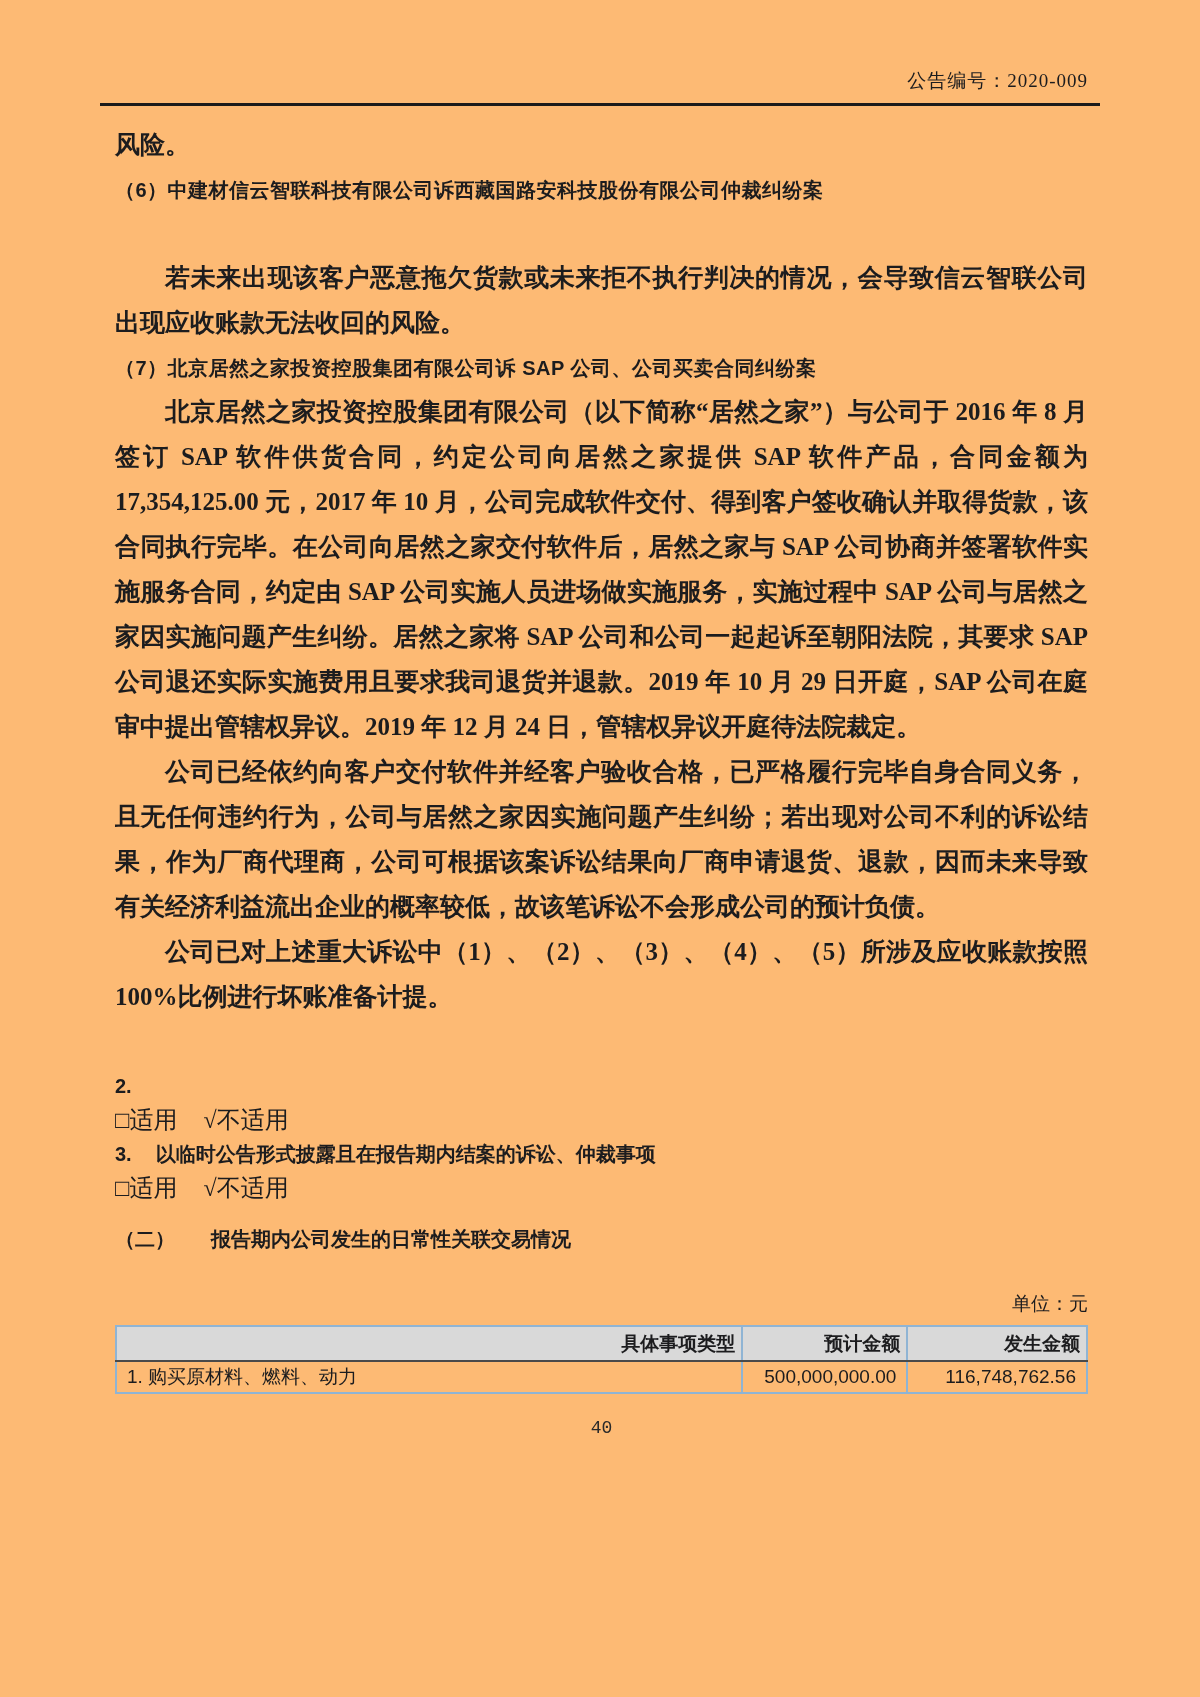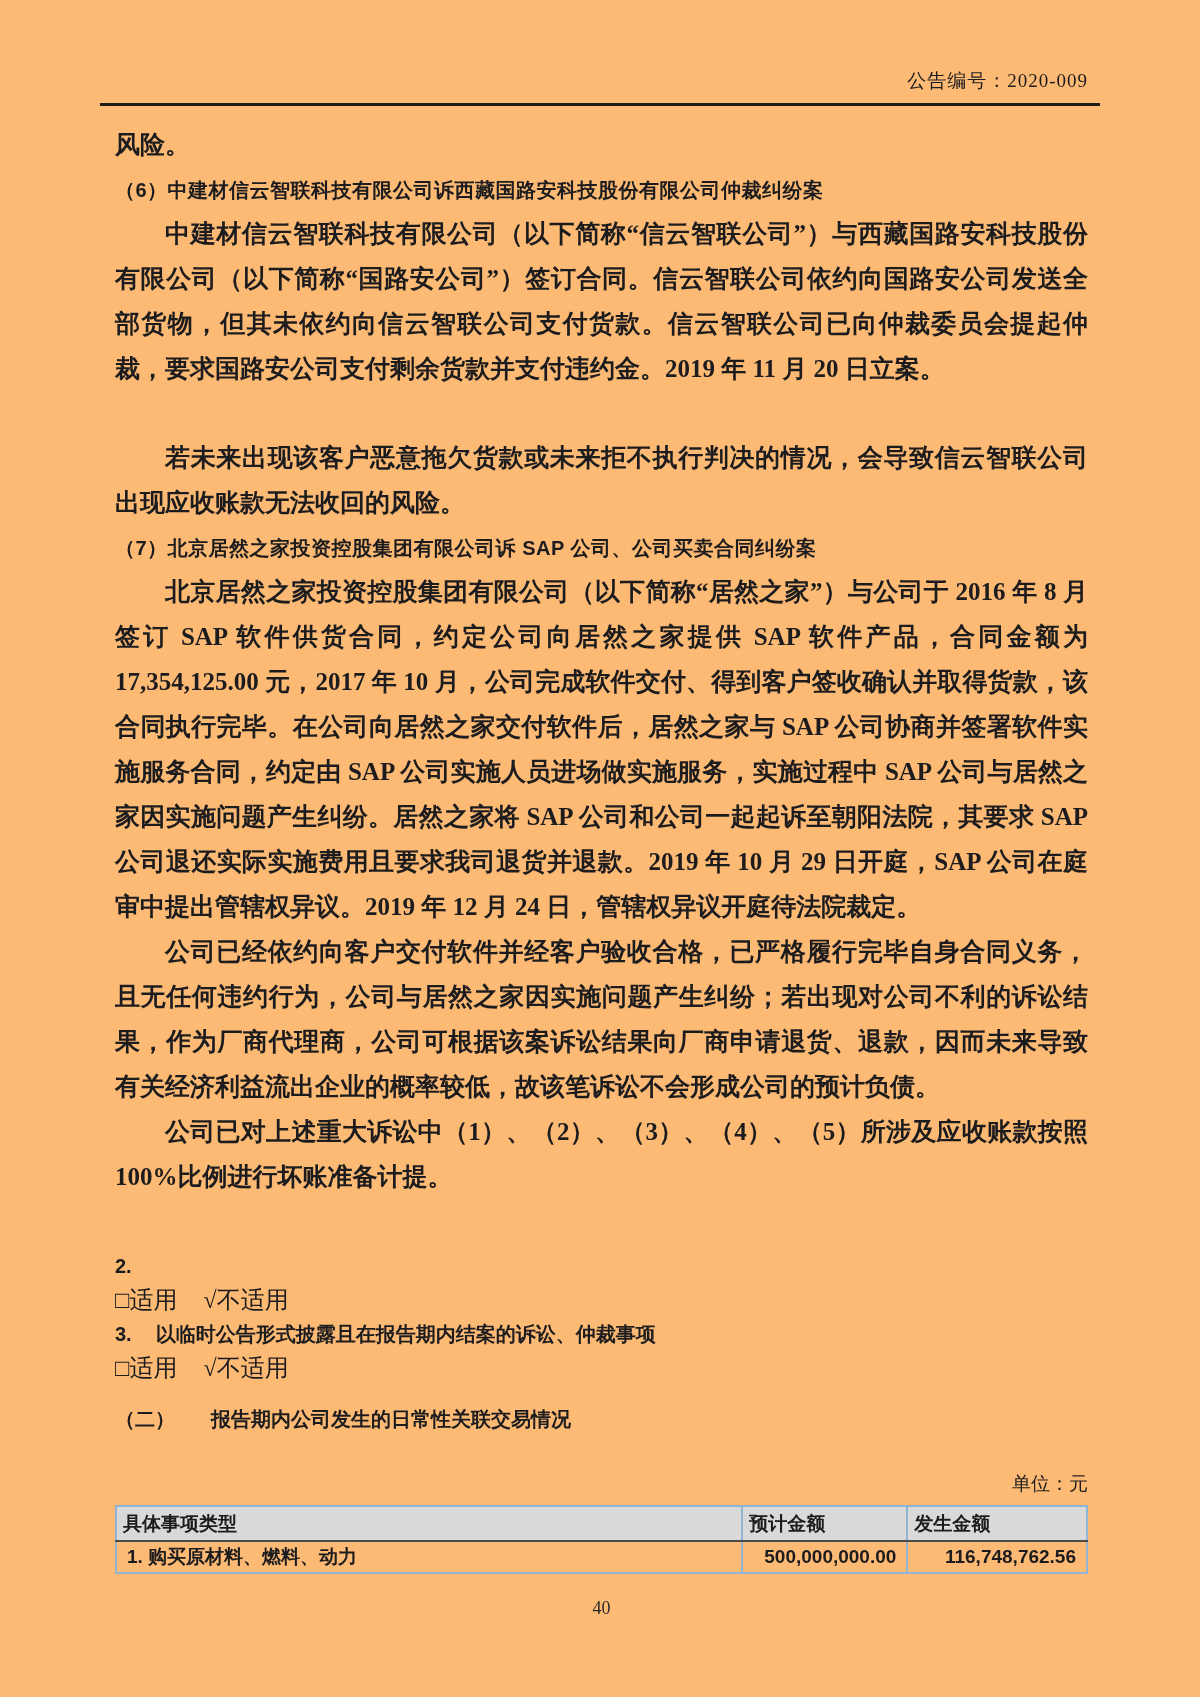--- a/index.html
+++ b/index.html
@@ -97,61 +97,59 @@
     table-layout: fixed;
     font-family: "Liberation Sans", "DejaVu Sans", sans-serif;
     font-size: 19px;
   }
   table.rel-table col.c1 { width: 64.5%; }
   table.rel-table col.c2 { width: 17%; }
   table.rel-table col.c3 { width: 18.5%; }
   table.rel-table th {
     background: #d9d9d9;
     font-weight: bold;
-    text-align: left;
+    text-align: right;
     height: 35px;
     border-left: 2px solid #8fb4d4;
     border-right: 2px solid #8fb4d4;
     border-top: 2px solid #8fb4d4;
     border-bottom: 2px solid #4a4a4a;
     padding: 2px 6px;
   }
   table.rel-table td {
     height: 26px;
     border-left: 2px solid #8fb4d4;
     border-right: 2px solid #8fb4d4;
     border-bottom: 2px solid #8fb4d4;
     padding: 2px 10px;
-    font-weight: bold;
   }
   td.cell-type { text-align: left; }
   td.cell-amount { text-align: right; padding-right: 14px; }
 
   
   .page-number {
     margin-top: 24px;
     text-align: center;
-    font-family: Liberation Serif, serif;
+    font-family: Liberation Mono, monospace;
     font-size: 18px;
     color: #2a2a2a;
   }
 </style>
 </head>
 <body>
 
 <div class="page">
   <div class="content">
 
     <div class="doc-header">公告编号：2020-009</div>
     <hr class="header-rule">
 
     <p class="para no-indent risk-tail">风险。</p>
 
     <div class="case-heading">（6）中建材信云智联科技有限公司诉西藏国路安科技股份有限公司仲裁纠纷案</div>
-    <p class="para">中建材信云智联科技有限公司（以下简称“信云智联公司”）与西藏国路安科技股份有限公司（以下简称“国路安公司”）签订合同。信云智联公司依约向国路安公司发送全部货物，但其未依约向信云智联公司支付货款。信云智联公司已向仲裁委员会提起仲裁，要求国路安公司支付剩余货款并支付违约金。2019 年 11 月 20 日立案。</p>
     <p class="para gap-line">若未来出现该客户恶意拖欠货款或未来拒不执行判决的情况，会导致信云智联公司出现应收账款无法收回的风险。</p>
 
     <div class="case-heading">（7）北京居然之家投资控股集团有限公司诉 SAP 公司、公司买卖合同纠纷案</div>
     <p class="para">北京居然之家投资控股集团有限公司（以下简称“居然之家”）与公司于 2016 年 8 月签订 SAP 软件供货合同，约定公司向居然之家提供 SAP 软件产品，合同金额为 17,354,125.00 元，2017 年 10 月，公司完成软件交付、得到客户签收确认并取得货款，该合同执行完毕。在公司向居然之家交付软件后，居然之家与 SAP 公司协商并签署软件实施服务合同，约定由 SAP 公司实施人员进场做实施服务，实施过程中 SAP 公司与居然之家因实施问题产生纠纷。居然之家将 SAP 公司和公司一起起诉至朝阳法院，其要求 SAP 公司退还实际实施费用且要求我司退货并退款。2019 年 10 月 29 日开庭，SAP 公司在庭审中提出管辖权异议。2019 年 12 月 24 日，管辖权异议开庭待法院裁定。</p>
     <p class="para">公司已经依约向客户交付软件并经客户验收合格，已严格履行完毕自身合同义务，且无任何违约行为，公司与居然之家因实施问题产生纠纷；若出现对公司不利的诉讼结果，作为厂商代理商，公司可根据该案诉讼结果向厂商申请退货、退款，因而未来导致有关经济利益流出企业的概率较低，故该笔诉讼不会形成公司的预计负债。</p>
     <p class="para">公司已对上述重大诉讼中（1）、（2）、（3）、（4）、（5）所涉及应收账款按照 100%比例进行坏账准备计提。</p>
 
     <div class="items-block">
       <div class="item-heading">
         <span class="item-num">2.</span>

